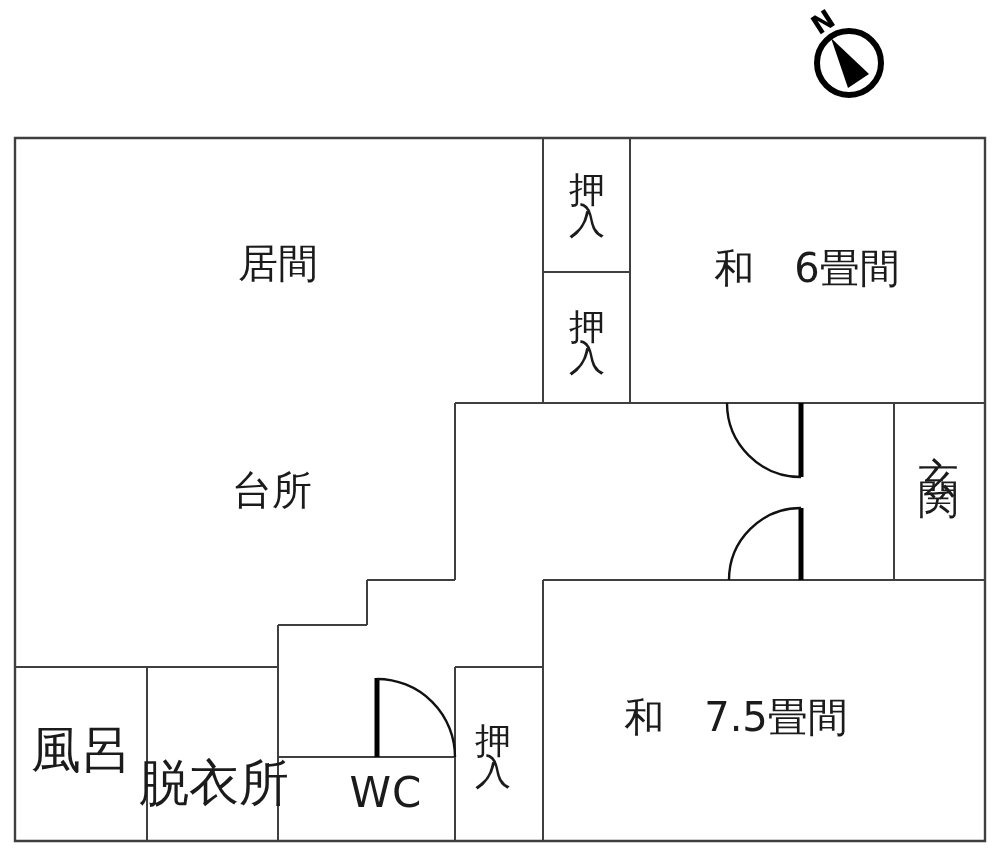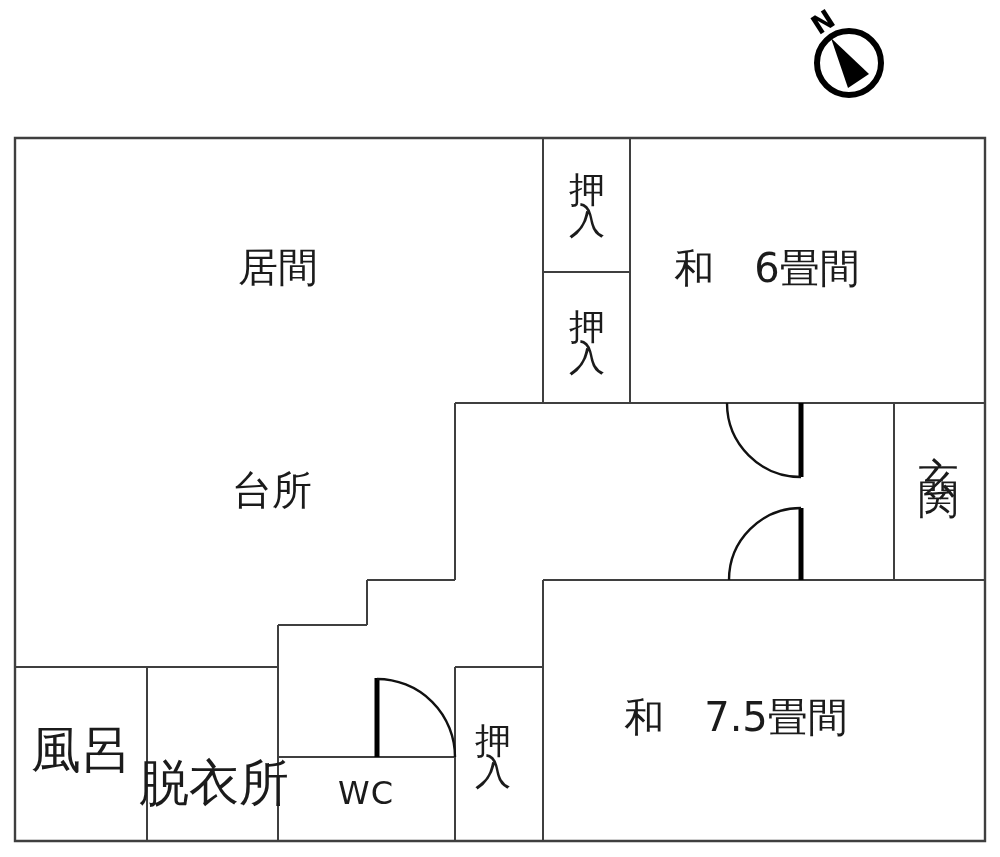--- a/index.html
+++ b/index.html
@@ -34,21 +34,21 @@
     transform: translateX(-50%);
     writing-mode: vertical-rl;
     text-orientation: upright;
     white-space: nowrap;
     font-size: 36px;
     color: #1b1b1b;
     line-height: 1;
   }
   .vlabel.closet { letter-spacing: 28px; }
   .vlabel.entrance { font-size: 40px; letter-spacing: 26px; }
-  .wc-label { font-size: 32px; letter-spacing: 1px; }
+  .wc-label { font-size: 42px; letter-spacing: 1px; margin-left: 20px; }
 </style>
 </head>
 <body>
 
 <svg id="plan-svg" width="1000" height="857" viewBox="0 0 1000 857" xmlns="http://www.w3.org/2000/svg">
 
   <path d="M15,138 H985 V841 H15 Z" fill="none" stroke="#3f3f3f" stroke-width="2.4"></path>
 
   <g stroke="#3f3f3f" stroke-width="2" fill="none">
     <path d="M543,138 V403"></path>
@@ -82,25 +82,25 @@
     <path d="M377,679 A78,78 0 0 1 455,757"></path>
   </g>
 
   <g>
     <circle cx="849" cy="63" r="32" fill="#ffffff" stroke="#000000" stroke-width="6"></circle>
     <polygon points="831,38 869,74 848,88" fill="#000000"></polygon>
     <text x="823" y="31" text-anchor="middle" transform="rotate(-33 823 22)" font-family="DejaVu Sans, Liberation Sans, sans-serif" font-size="26" font-weight="bold" fill="#000000">N</text>
   </g>
 </svg>
 
-<div class="room-label" style="left:278px; top:267px;">居間</div>
+<div class="room-label" style="left:278px; top:267px;font-family:Liberation Mono, monospace;">居間</div>
 
 <div class="room-label" style="left:232px; top:490px;margin-left:40px;">台所</div>
 
-<div class="room-label" style="left:767px; top:268px;">和　6畳間</div>
+<div class="room-label" style="left:807px; top:268px;">和　6畳間</div>
 
 <div class="room-label" style="left:736px; top:711px;margin-top:6px;">和　7.5畳間</div>
 
 <div class="room-label small" style="left:81px; top:750px;">風呂</div>
 
 <div class="room-label small" style="left:214px; top:751px;margin-top:32px;">脱衣所</div>
 
 <div class="room-label wc-label" style="left:366px; top:793px;">WC</div>
 
 <div class="vlabel closet" style="left:587px; top:144px;">押入</div>

